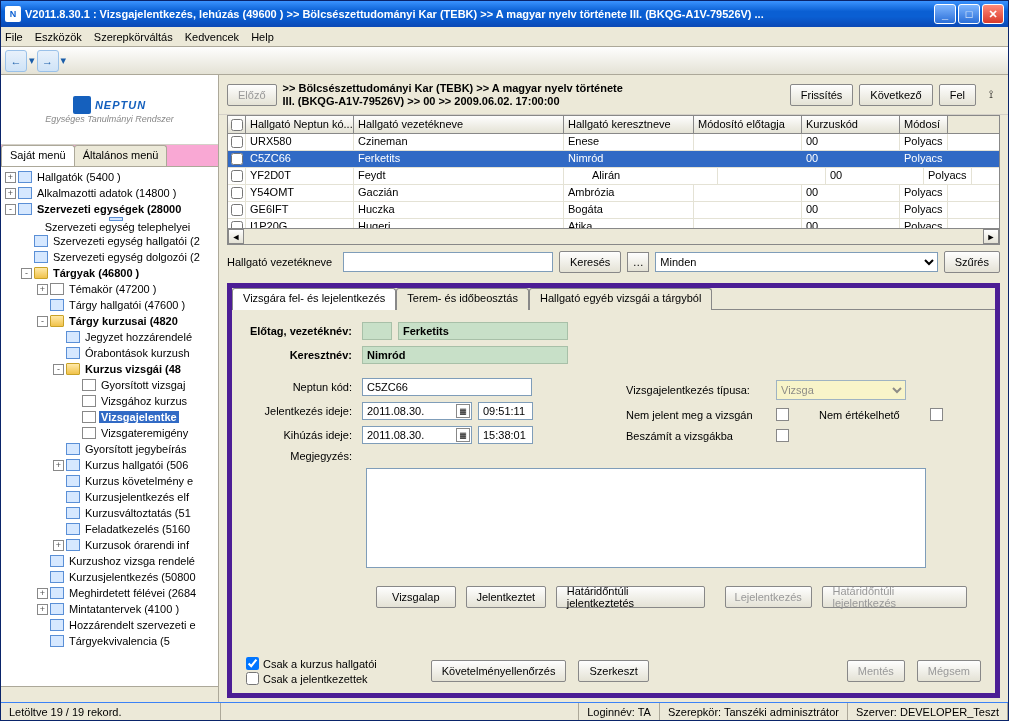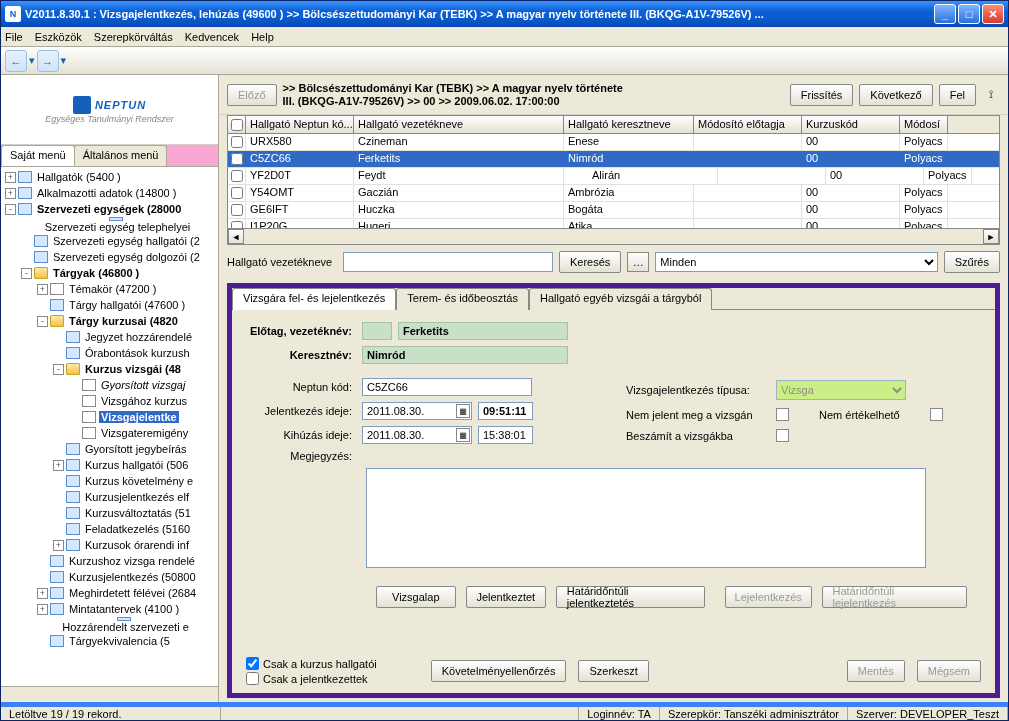--- a/index.html
+++ b/index.html
@@ -74,30 +74,30 @@
   .ro{height:18px;border:1px solid #a8c0a8;background:#c8e0c8;padding:1px 4px;display:flex;align-items:center;}
   .ti{height:18px;border:1px solid #7f9db9;background:#fff;padding:1px 4px;}
   .datew{position:relative;display:inline-block;}
   .datew .cal{position:absolute;right:2px;top:2px;width:14px;height:14px;border:1px solid #888;background:#fff;font-size:8px;display:flex;align-items:center;justify-content:center;}
   .twocol{display:flex;gap:40px;}
   .col1{flex:0 0 340px;}
   .col2{flex:1;}
   .frow2{display:flex;align-items:center;margin-bottom:8px;}
   .frow2 .fl{width:150px;}
   .cb{width:13px;height:13px;border:1px solid #888;background:#fff;}
-  select.sel{height:20px;border:1px solid #7f9db9;background:#bef264;color:#666;width:130px;}
+  select.sel{height:20px;border:1px solid #7f9db9;background:#fef9c3;color:#666;width:130px;}
   textarea{border:1px solid #7f9db9;resize:none;font-family:inherit;font-size:11px;padding:2px;}
 
   .btnrow{display:flex;gap:10px;padding:6px 14px;align-items:center;}
   .btnrow .btn{min-width:80px;}
   .botrow{display:flex;align-items:center;padding:4px 14px 8px;gap:12px;}
   .chkline{display:flex;align-items:center;gap:4px;}
   .chkline input{margin:0;}
 
-  .status{height:18px;background:#ece9d8;border-top:5px solid #3b82f6;display:flex;align-items:flex-end;font-size:11px;}
+  .status{height:18px;background:#ece9d8;border-top:1px solid #3b82f6;display:flex;align-items:flex-end;font-size:11px;}
   .status .cell{padding:0 8px;border-right:1px solid #aca899;height:100%;display:flex;align-items:center;}
 </style>
 </head>
 <body>
 
 <div class="window">
   <div class="titlebar">
     <div class="ticon">N</div>
     <div class="ttext">V2011.8.30.1 : Vizsgajelentkezés, lehúzás (49600  )  &gt;&gt; Bölcsészettudományi Kar (TEBK) &gt;&gt; A magyar nyelv története III.  (BKQG-A1V-79526V) ...</div>
     <div class="wbtn">_</div>
@@ -192,21 +192,21 @@
           <div class="tn" style="padding-left: 52px;">
             <div class="noexp"></div>
             <div class="ico link"></div>
             <span class="lbl">Órabontások kurzush</span>
           </div>
           <div class="tn" style="padding-left: 52px;">
             <div class="exp">-</div>
             <div class="ico folder"></div>
             <span class="lbl bold">Kurzus vizsgái (48</span>
           </div>
-          <div class="tn" style="padding-left: 68px; font-style: italic;">
+          <div class="tn" style="padding-left: 68px;">
             <div class="noexp"></div>
             <div class="ico doc"></div>
             <span class="lbl">Gyorsított vizsgaj</span>
           </div>
           <div class="tn" style="padding-left: 68px;">
             <div class="noexp"></div>
             <div class="ico doc"></div>
             <span class="lbl">Vizsgához kurzus</span>
           </div>
           <div class="tn" style="padding-left: 68px;">
@@ -267,21 +267,21 @@
           <div class="tn" style="padding-left: 36px;">
             <div class="exp">+</div>
             <div class="ico link"></div>
             <span class="lbl">Meghirdetett félévei (2684</span>
           </div>
           <div class="tn" style="padding-left: 36px;">
             <div class="exp">+</div>
             <div class="ico link"></div>
             <span class="lbl">Mintatantervek (4100  )</span>
           </div>
-          <div class="tn" style="padding-left: 36px; flex-direction: column;">
+          <div class="tn" style="padding-left: 36px;">
             <div class="noexp"></div>
             <div class="ico link"></div>
             <span class="lbl">Hozzárendelt szervezeti e</span>
           </div>
           <div class="tn" style="padding-left: 36px;">
             <div class="noexp"></div>
             <div class="ico link"></div>
             <span class="lbl">Tárgyekvivalencia (5</span>
           </div>
         </div>
@@ -416,21 +416,21 @@
                 <div class="ro" style="width:206px;font-weight:bold">Nimród</div>
               </div>
               <div style="height:8px"></div>
               <div class="frow">
                 <div class="fl">Neptun kód:</div>
                 <input class="ti" style="width: 170px;" value="C5ZC66">
               </div>
               <div class="frow">
                 <div class="fl">Jelentkezés ideje:</div>
                 <span class="datew"><input class="ti" style="width: 110px;" value="2011.08.30."><span class="cal">▦</span></span>
-                <input class="ti" style="width: 55px; font-weight: bold;" value="09:51:11">
+                <input class="ti" style="width: 55px;" value="09:51:11">
               </div>
               <div class="frow">
                 <div class="fl">Kihúzás ideje:</div>
                 <span class="datew"><input class="ti" style="width: 110px;" value="2011.08.30."><span class="cal">▦</span></span>
                 <input class="ti" style="width: 55px;" value="15:38:01">
               </div>
               <div class="frow" style="align-items:flex-start">
                 <div class="fl">Megjegyzés:</div>
               </div>
             </div>

